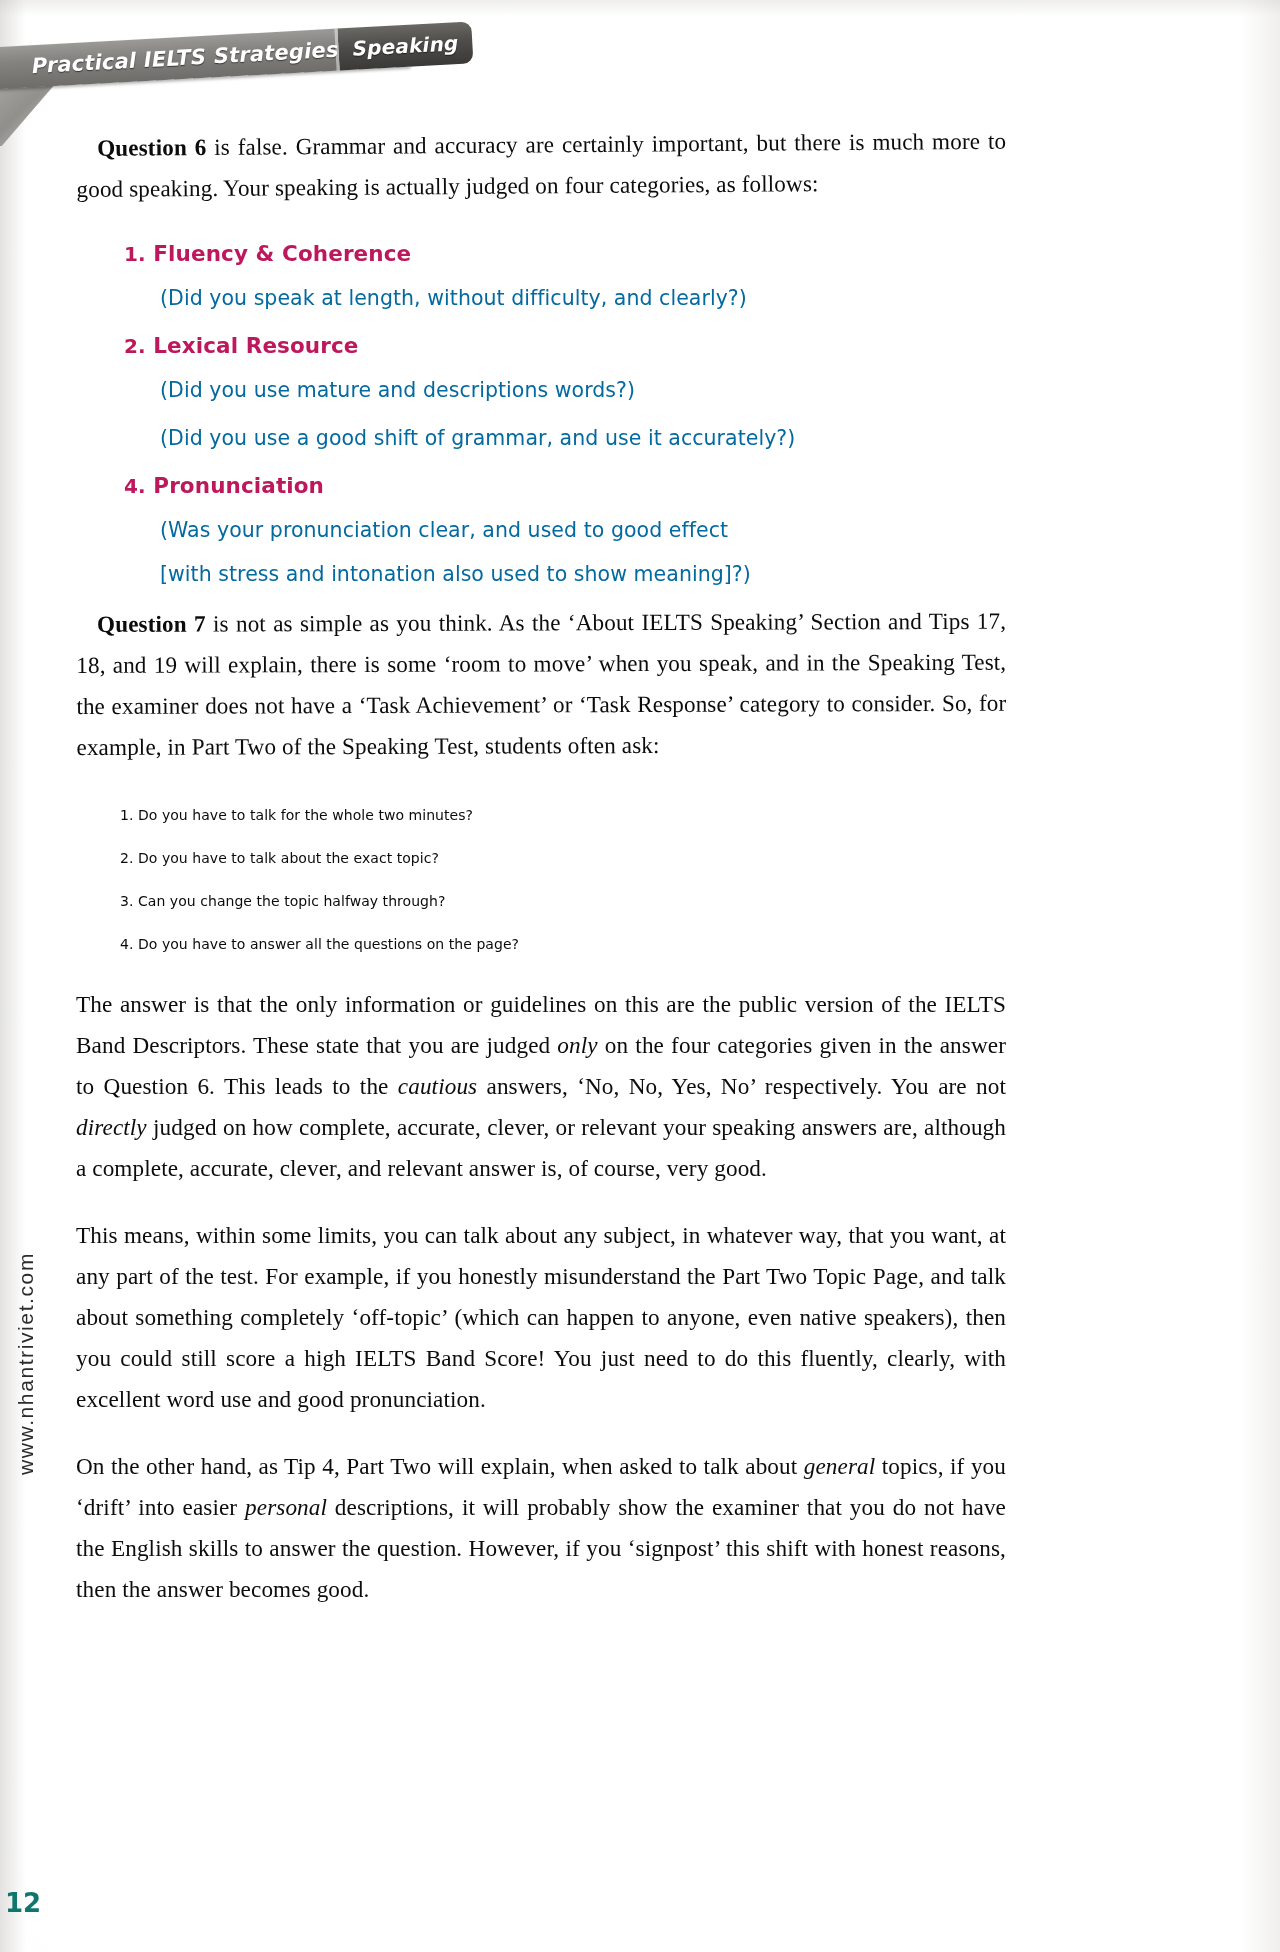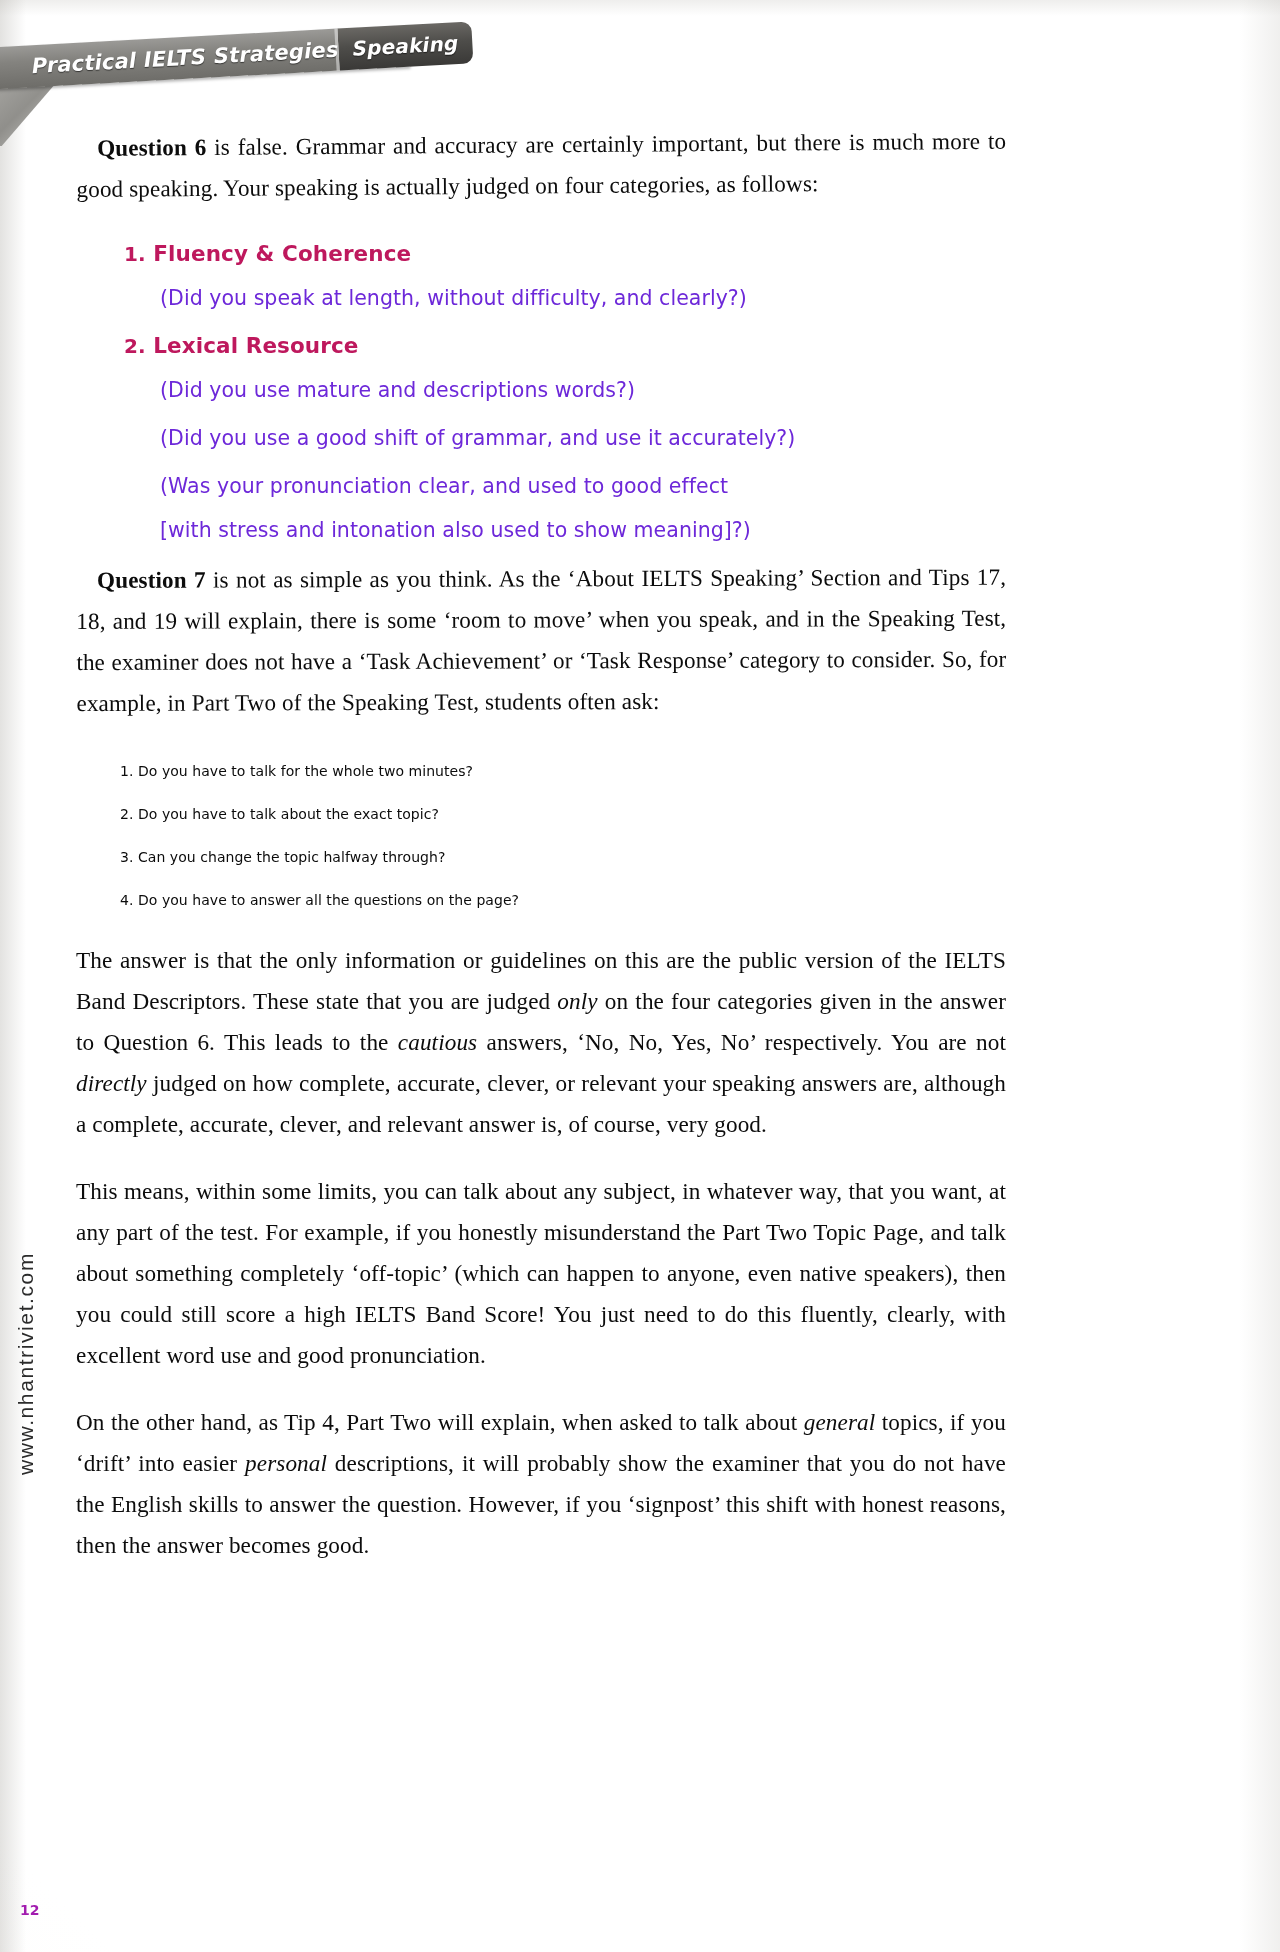--- a/index.html
+++ b/index.html
@@ -131,26 +131,26 @@
   }
   .watermark-inner {
     display: block;
     transform: translate(-240px, 0);
     text-align: left;
   }
 
   
   .page-number {
     position: absolute;
-    left: 20px;
+    left: 5px;
     bottom: 34px;
     font-family: "DejaVu Sans", sans-serif;
     font-weight: bold;
-    font-size: 14px;
-    color: #a21caf;
+    font-size: 26px;
+    color: #0f766e;
   }
 
   
   .content {
     position: absolute;
     left: 76px;
     top: 128px;
     width: 930px;
   }
 
@@ -185,21 +185,21 @@
     color: #be185d;
     padding-left: 48px;
     letter-spacing: 0.1px;
   }
   .cat-head .num { font-size: 20px; }
   .cat-sub {
     font-family: "DejaVu Sans", sans-serif;
     font-weight: normal;
     font-size: 20.5px;
     line-height: 44px;
-    color: #6d28d9;
+    color: #0369a1;
     padding-left: 84px;
     letter-spacing: 0.05px;
   }
 
   
   .q-list {
     margin: 4px 0 18px 0;
     padding: 0;
     list-style: none;
   }
@@ -254,20 +254,21 @@
       <div class="cat-sub">(Did you speak at length, without difficulty, and clearly?)</div>
     </li>
     <li class="cat-item">
       <div class="cat-head"><span class="num">2.</span> <span>Lexical Resource</span></div>
       <div class="cat-sub">(Did you use mature and descriptions words?)</div>
     </li>
     <li class="cat-item">
       <div class="cat-sub">(Did you use a good shift of grammar, and use it accurately?)</div>
     </li>
     <li class="cat-item">
+      <div class="cat-head"><span class="num">4.</span> <span>Pronunciation</span></div>
       <div class="cat-sub">(Was your pronunciation clear, and used to good effect</div>
       <div class="cat-sub">[with stress and intonation also used to show meaning]?)</div>
     </li>
   </ul>
 
   <div class="skew-wrap-2">
     <p class="body"><b>Question 7</b><span> is not as simple as you think. As the ‘About IELTS Speaking’ Section and Tips 17, 18, and 19 will explain, there is some ‘room to move’ when you speak, and in the Speaking Test, the examiner does not have a ‘Task Achievement’ or ‘Task Response’ category to consider. So, for example, in Part Two of the Speaking Test, students often ask:</span></p>
   </div>
 
   <ul class="q-list">

